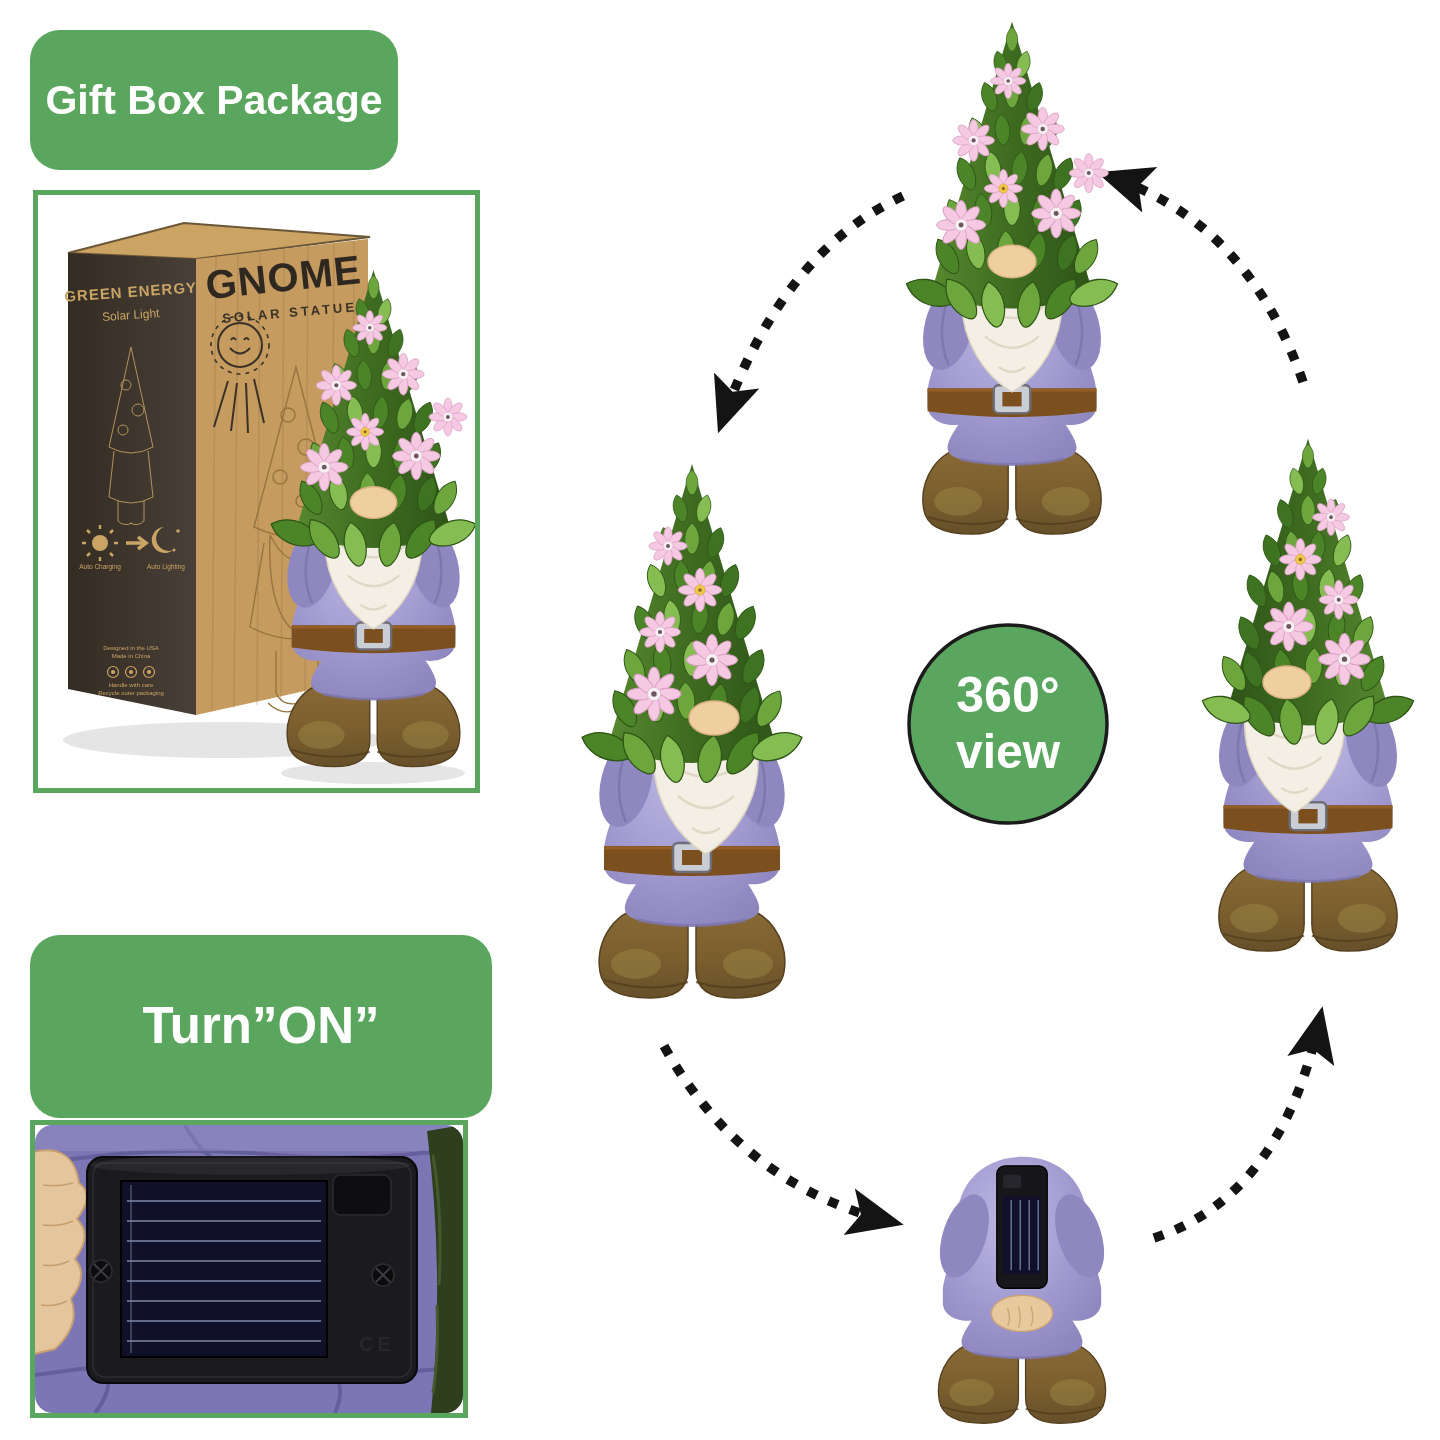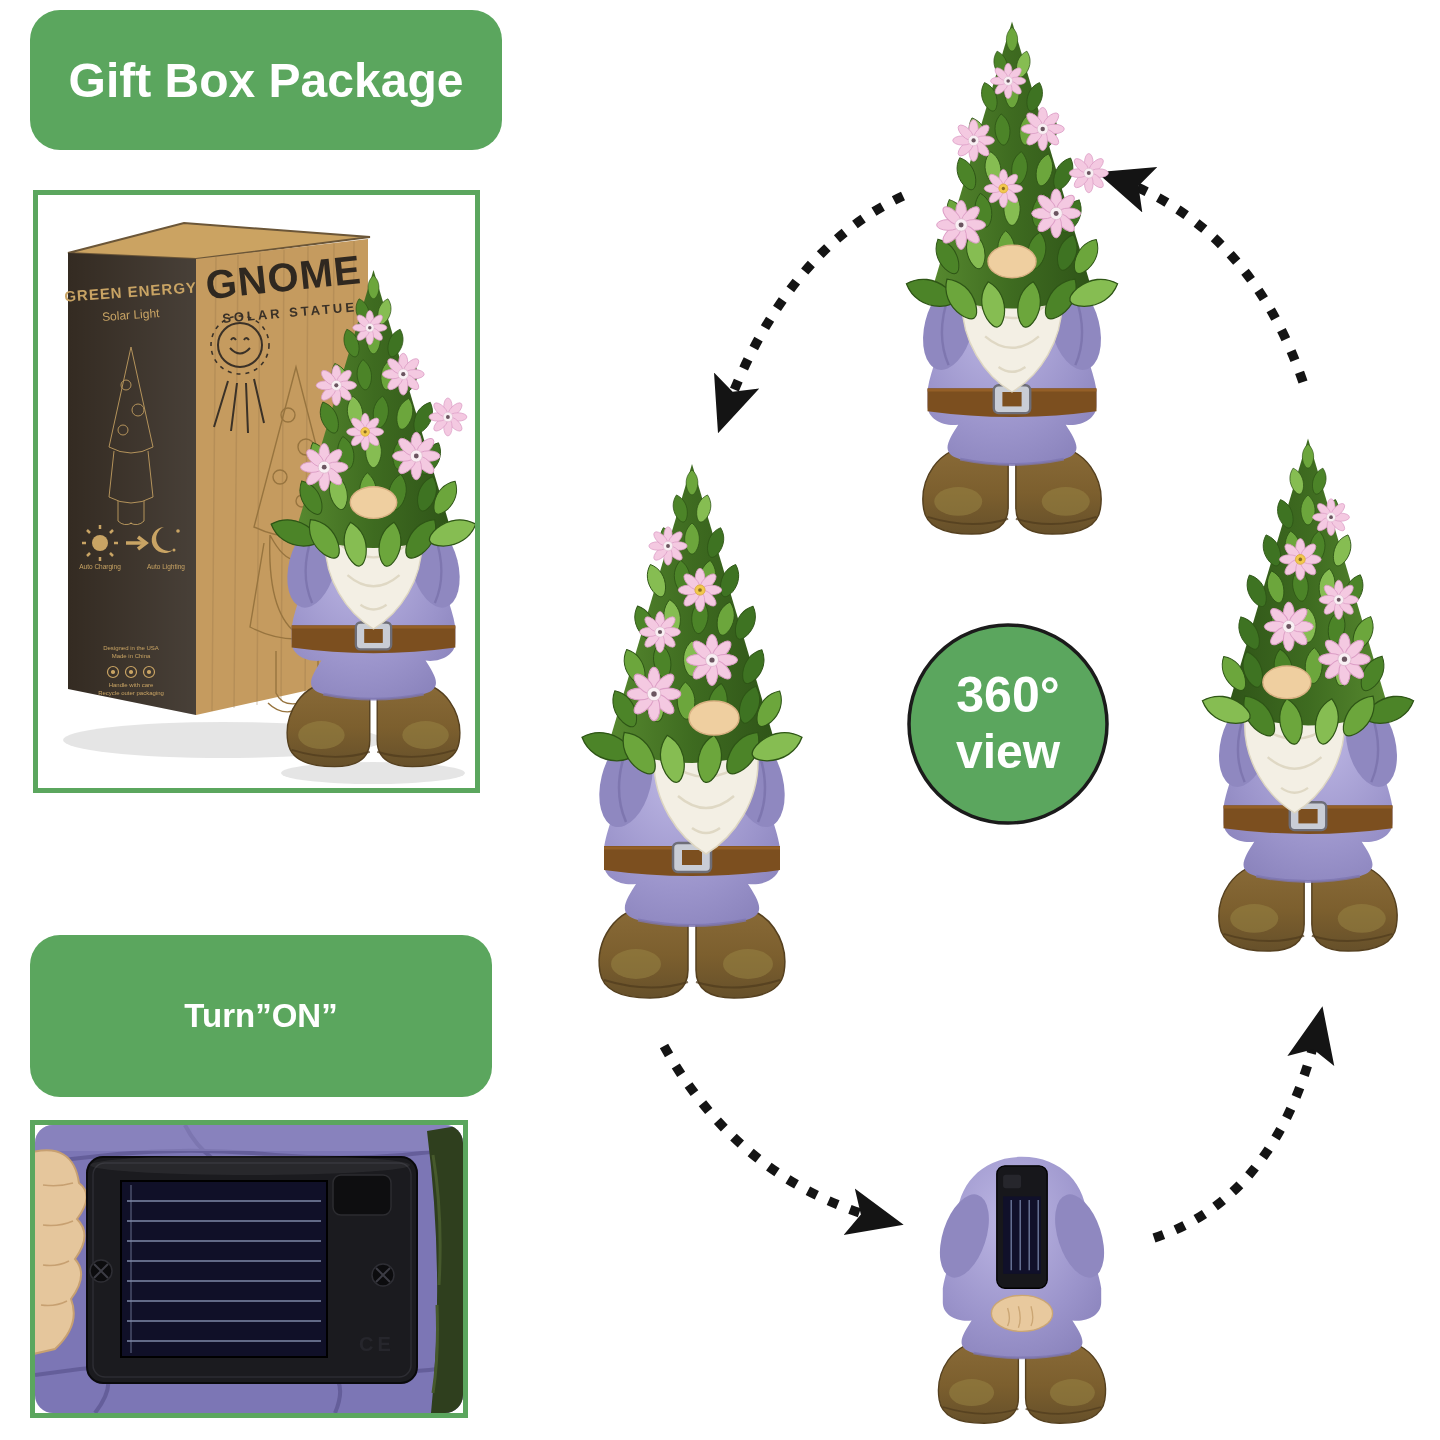--- a/index.html
+++ b/index.html
@@ -1,21 +1,21 @@
 <!DOCTYPE html>
 <html><head>
 <meta charset="utf-8">
 <style>
   html,body{margin:0;padding:0;background:#ffffff;}
   .stage{position:relative;width:1440px;height:1440px;background:#ffffff;overflow:hidden;
          font-family:"Liberation Sans","DejaVu Sans",sans-serif;}
   .banner{position:absolute;background:#5BA65E;border-radius:30px;color:#fff;
           display:flex;align-items:center;justify-content:center;text-align:center;font-weight:bold;}
-  .banner1{left:30px;top:10px;width:472px;height:140px;font-size:48px;}
-  .banner2{left:30px;top:935px;width:462px;height:162px;font-size:33px;line-height:1.22;}
+  .banner1{left:30px;top:30px;width:368px;height:140px;font-size:41px;}
+  .banner2{left:30px;top:935px;width:462px;height:183px;font-size:51px;line-height:1.22;}
   .photo{position:absolute;border:5px solid #5BA65E;background:#fff;}
   .photo1{left:33px;top:190px;width:437px;height:593px;}
   .photo2{left:30px;top:1120px;width:428px;height:288px;}
   .main-svg{position:absolute;left:0;top:0;}
   svg text{font-family:"Liberation Sans","DejaVu Sans",sans-serif;}
 </style>
 </head>
 <body>
 
 <div class="stage">

